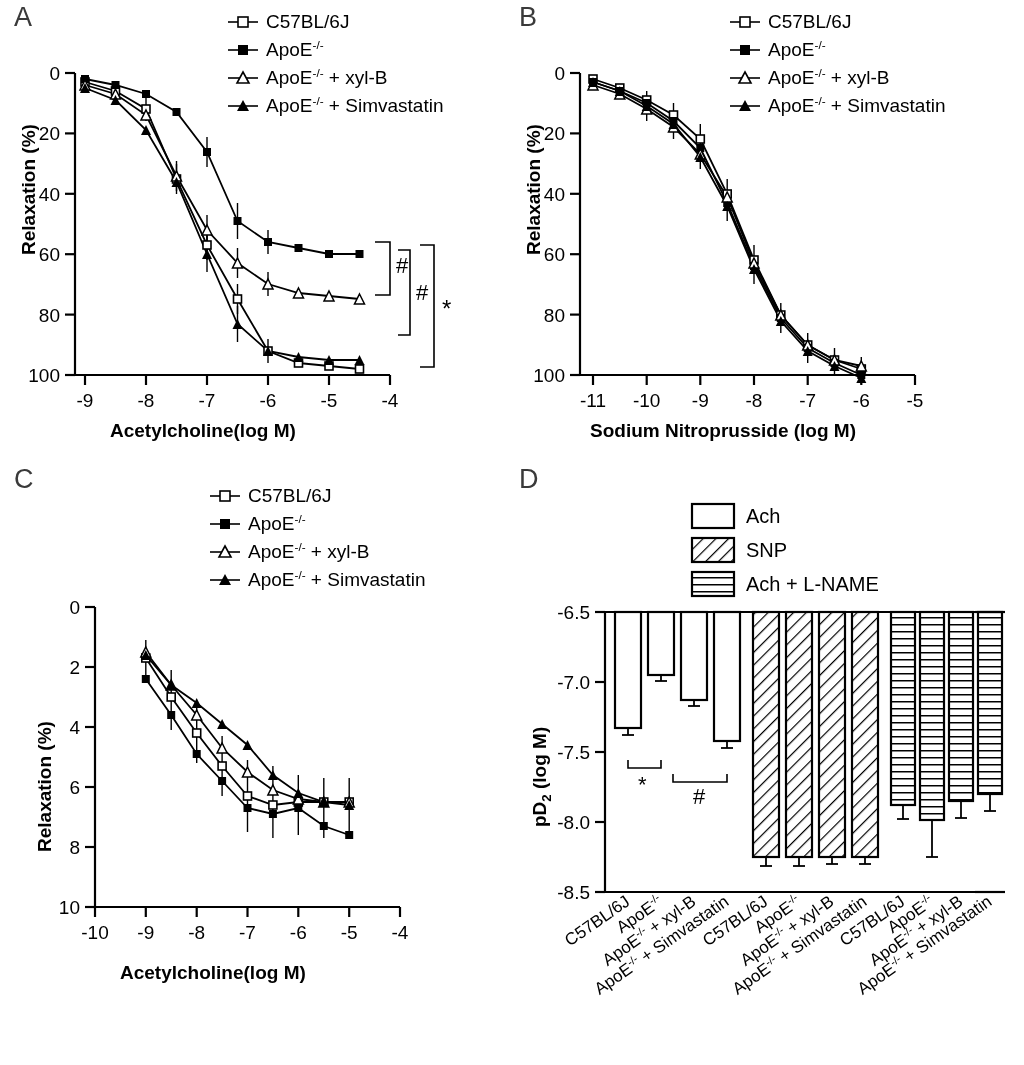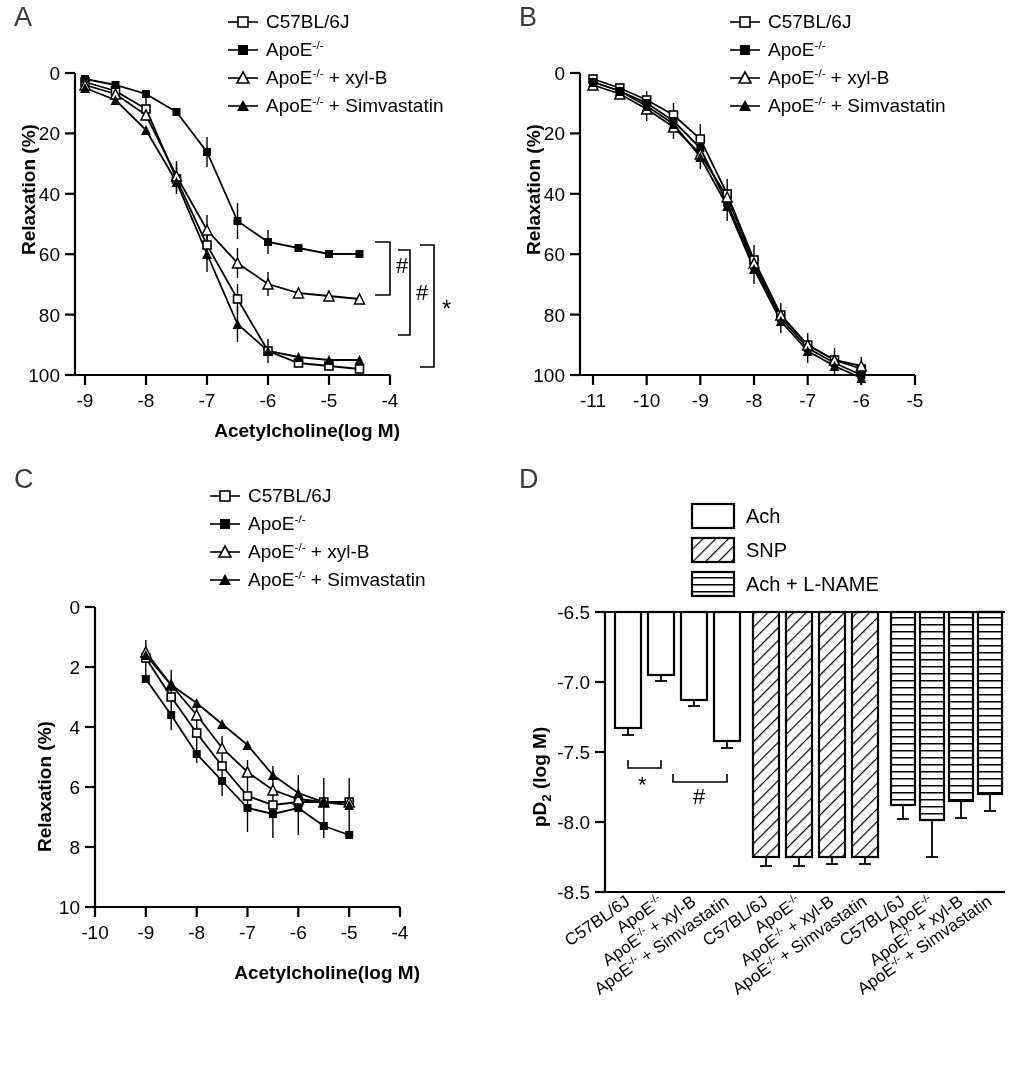--- a/index.html
+++ b/index.html
@@ -14,21 +14,21 @@
   .panel-letter{
     position:absolute;font-size:27px;font-weight:400;color:#3a3a3a;
     font-family:"Liberation Sans", sans-serif;
   }
   svg{display:block;}
   .legend{position:absolute;}
   .legend-row{display:flex;align-items:center;height:28px;}
   .legend-sym{width:30px;height:18px;position:relative;margin-right:8px;}
   .legend-label{font-size:19px;white-space:nowrap;}
   sup{font-size:0.62em;vertical-align:super;}
-  .axis-title{font-weight:bold;font-size:19px;text-align:right;}
+  .axis-title{font-weight:bold;font-size:19px;text-align:left;}
   .ylab{font-weight:bold;font-size:19px;transform:rotate(-90deg);transform-origin:left top;white-space:nowrap;}
 </style>
 </head>
 <body>
 
 <div class="panel" style="left:0;top:0;width:512px;height:450px;">
   <div class="panel-letter" style="left:14px;top:2px;">A</div>
 
   <div class="legend" style="left:228px;top:8px;">
     <div class="legend-row">
@@ -347,20 +347,21 @@
         <polygon points="222.2,156 227.2,166 217.2,166"></polygon>
       <polygon points="249,219 254,229 244,229"></polygon>
         <polygon points="275.8,271 280.8,281 270.8,281"></polygon>
       <polygon points="302.7,301 307.7,311 297.7,311"></polygon>
         <polygon points="329.5,316 334.5,326 324.5,326"></polygon>
       <polygon points="356.3,328 361.3,338 351.3,338"></polygon>
     </g>
   </svg>
 
   <div class="ylab" style="position:absolute;left:18px;top:255px;"><span>Relaxation (%)</span></div>
+  <div class="axis-title" style="position:absolute;left:85px;top:420px;width:350px;">Sodium Nitroprusside (log M)</div>
 </div>
 
 <div class="panel" style="left:0;top:462px;width:512px;height:603px;">
   <div class="panel-letter" style="left:14px;top:2px;">C</div>
 
   <div class="legend" style="left:210px;top:20px;">
     <div class="legend-row">
       <span class="legend-sym">
         <svg width="30" height="18">
             <line x1="0" y1="9" x2="30" y2="9" stroke="#000" stroke-width="1.6"></line>

